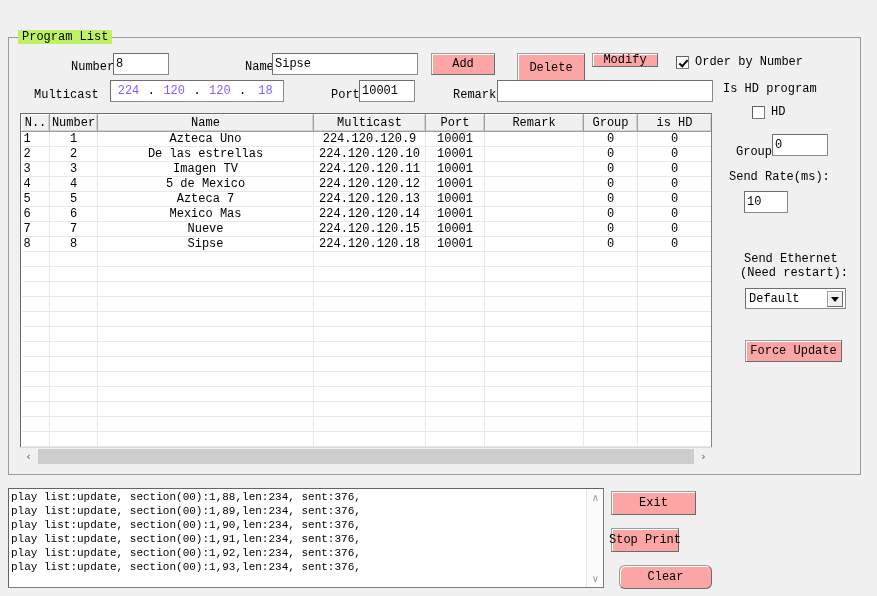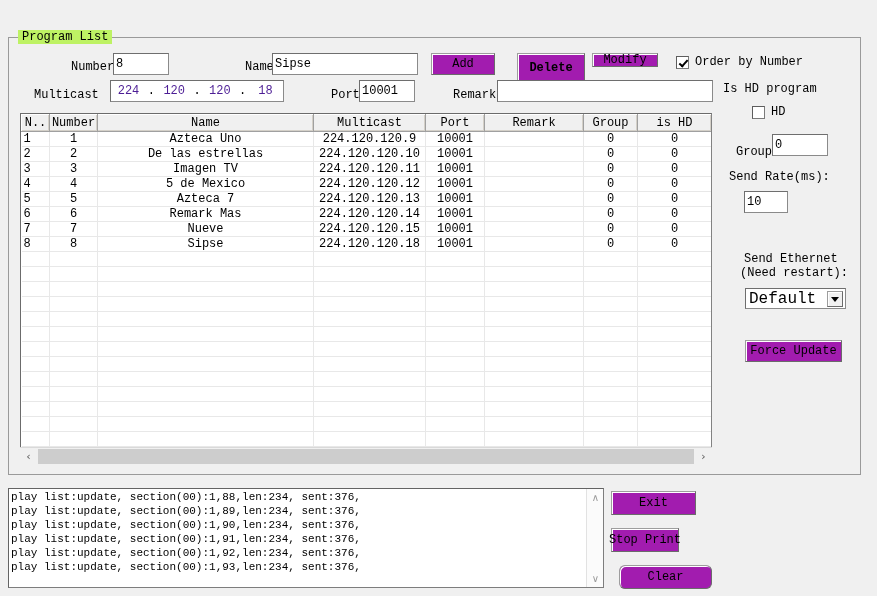--- a/index.html
+++ b/index.html
@@ -105,32 +105,32 @@
     position: absolute;
     background: #ffffff;
     border: 1px solid #8a8a8a;
     border-top-color: #6e6e6e;
     border-left-color: #6e6e6e;
     display: flex; align-items: center;
   }
   .mcast .seg {
     width: 46px; text-align: center;
     font-family: "Liberation Mono", monospace;
-    font-size: 12px; color: #4c1d95;
+    font-size: 12px; color: #8b5cf6;
   }
   .mcast .dot {
     width: 14px; text-align: center;
     font-family: "Liberation Mono", monospace;
     font-size: 12px; color: #000;
   }
 
   
   .btn {
     position: absolute;
-    background: #a21caf;
+    background: #fca5a5;
     border: 1px solid #9d9d9d;
     border-right-color: #6b6b6b;
     border-bottom-color: #6b6b6b;
     box-shadow: inset 1px 1px 0 #ffffff;
     font-family: "Liberation Mono", monospace;
     font-size: 12px;
     color: #000;
     display: flex; align-items: center; justify-content: center;
     cursor: default;
     white-space: nowrap;
@@ -262,21 +262,21 @@
   .vs-arrow.down { bottom: 0; }
 
   
   .combo {
     position: absolute;
     background: #ffffff;
     border: 1px solid #8a8a8a;
     border-top-color: #6e6e6e; border-left-color: #6e6e6e;
     display: flex; align-items: center;
     font-family: "Liberation Mono", monospace;
-    font-size: 16px; color: #000;
+    font-size: 12px; color: #000;
     padding-left: 3px;
   }
   .combo .arrowbtn {
     position: absolute; right: 2px; top: 2px;
     width: 16px; height: 16px;
     background: #f0f0f0;
     border: 1px solid #9d9d9d;
     border-right-color: #6b6b6b; border-bottom-color: #6b6b6b;
     box-shadow: inset 1px 1px 0 #ffffff;
     display: flex; align-items: center; justify-content: center;
@@ -297,21 +297,21 @@
   <div class="groupbox"></div>
   <div class="groupbox-title mono">Program List</div>
 
   <div class="lbl mono" style="left:71px; top:60px;">Number</div>
   <input class="tbox" style="left: 113px; top: 53px; width: 56px; height: 22px;" value="8">
 
   <div class="lbl mono" style="left:245px; top:60px;">Name</div>
   <input class="tbox" style="left: 272px; top: 53px; width: 146px; height: 22px;" value="Sipse">
 
   <div class="btn" style="left:431px; top:53px; width:64px; height:22px;">Add</div>
-  <div class="btn" style="left:517px; top:53px; width:68px; height:30px;font-weight:bold;">Delete</div>
+  <div class="btn" style="left:517px; top:53px; width:68px; height:30px;">Delete</div>
   <div class="btn" style="left:592px; top:53px; width:66px; height:14px;font-family:Liberation Mono, monospace;">Modify</div>
 
   <div class="cbwrap" style="left:676px; top:55px;">
     <span class="cbbox checked"></span>
     <span class="cblabel">Order by Number</span>
   </div>
 
   <div class="lbl mono" style="left:34px; top:88px;">Multicast</div>
   <div class="mcast" style="left:110px; top:80px; width:174px; height:22px;">
     <span class="seg">224</span>
@@ -400,21 +400,21 @@
             <td>Azteca 7</td>
             <td>224.120.120.13</td>
             <td>10001</td>
             <td></td>
             <td>0</td>
             <td>0</td>
           </tr>
           <tr>
             <td class="c-n">6</td>
             <td>6</td>
-            <td>Remark Mas</td>
+            <td>Mexico Mas</td>
             <td>224.120.120.14</td>
             <td>10001</td>
             <td></td>
             <td>0</td>
             <td>0</td>
           </tr>
           <tr>
             <td class="c-n">7</td>
             <td>7</td>
             <td>Nueve</td>

